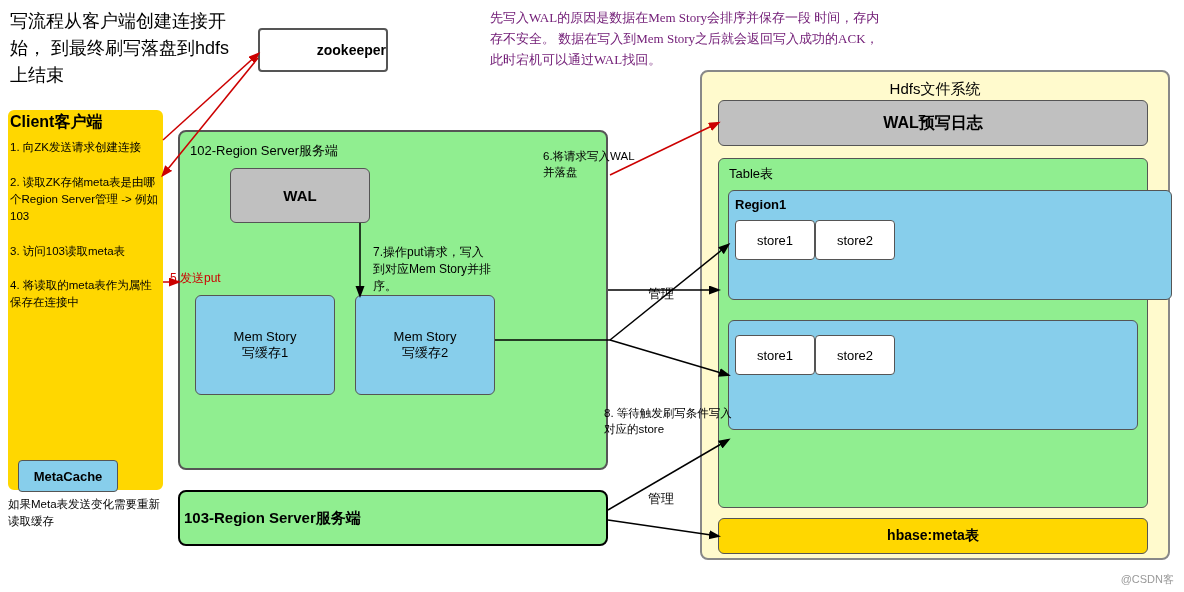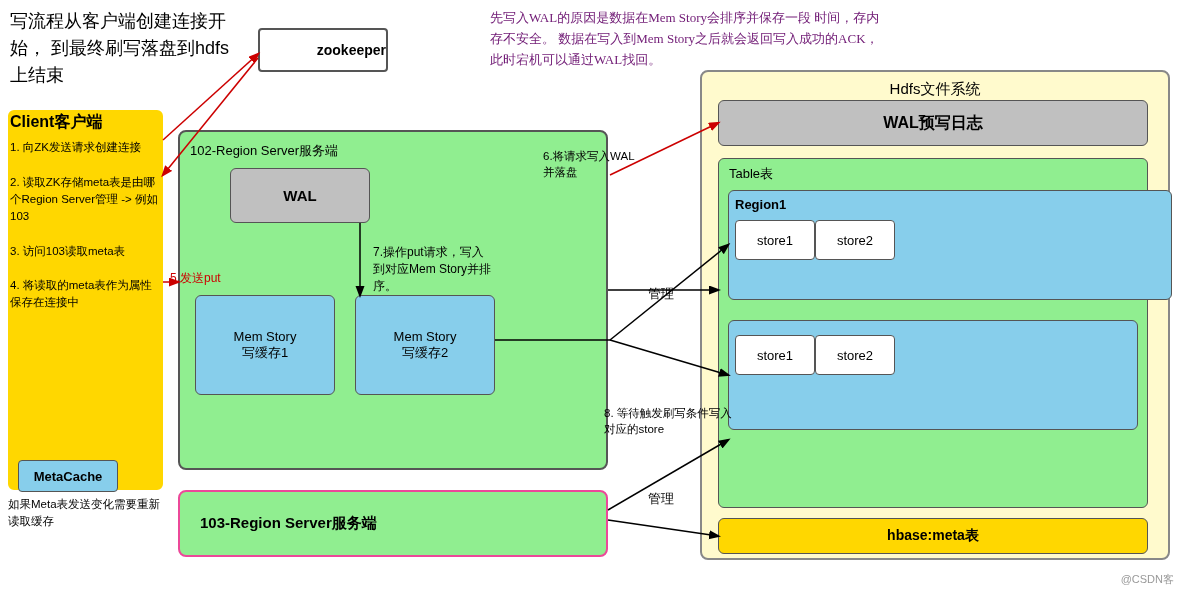--- a/index.html
+++ b/index.html
@@ -174,27 +174,27 @@
       text-align: center;
       font-size: 13px;
     }
 
     
     .region103-box {
       position: absolute;
       top: 490px;
       left: 178px;
       width: 430px;
-      height: 67px;
+      height: 56px;
       background: #90EE90;
-      border: 2px solid #ec4899;
+      border: 2px solid #000000;
       border-radius: 8px;
       display: flex;
       align-items: center;
-      padding-left: 20px;
+      padding-left: 4px;
     }
 
     .region103-title {
       font-size: 15px;
       font-weight: bold;
     }
 
     
     .hdfs-box {
       position: absolute;

